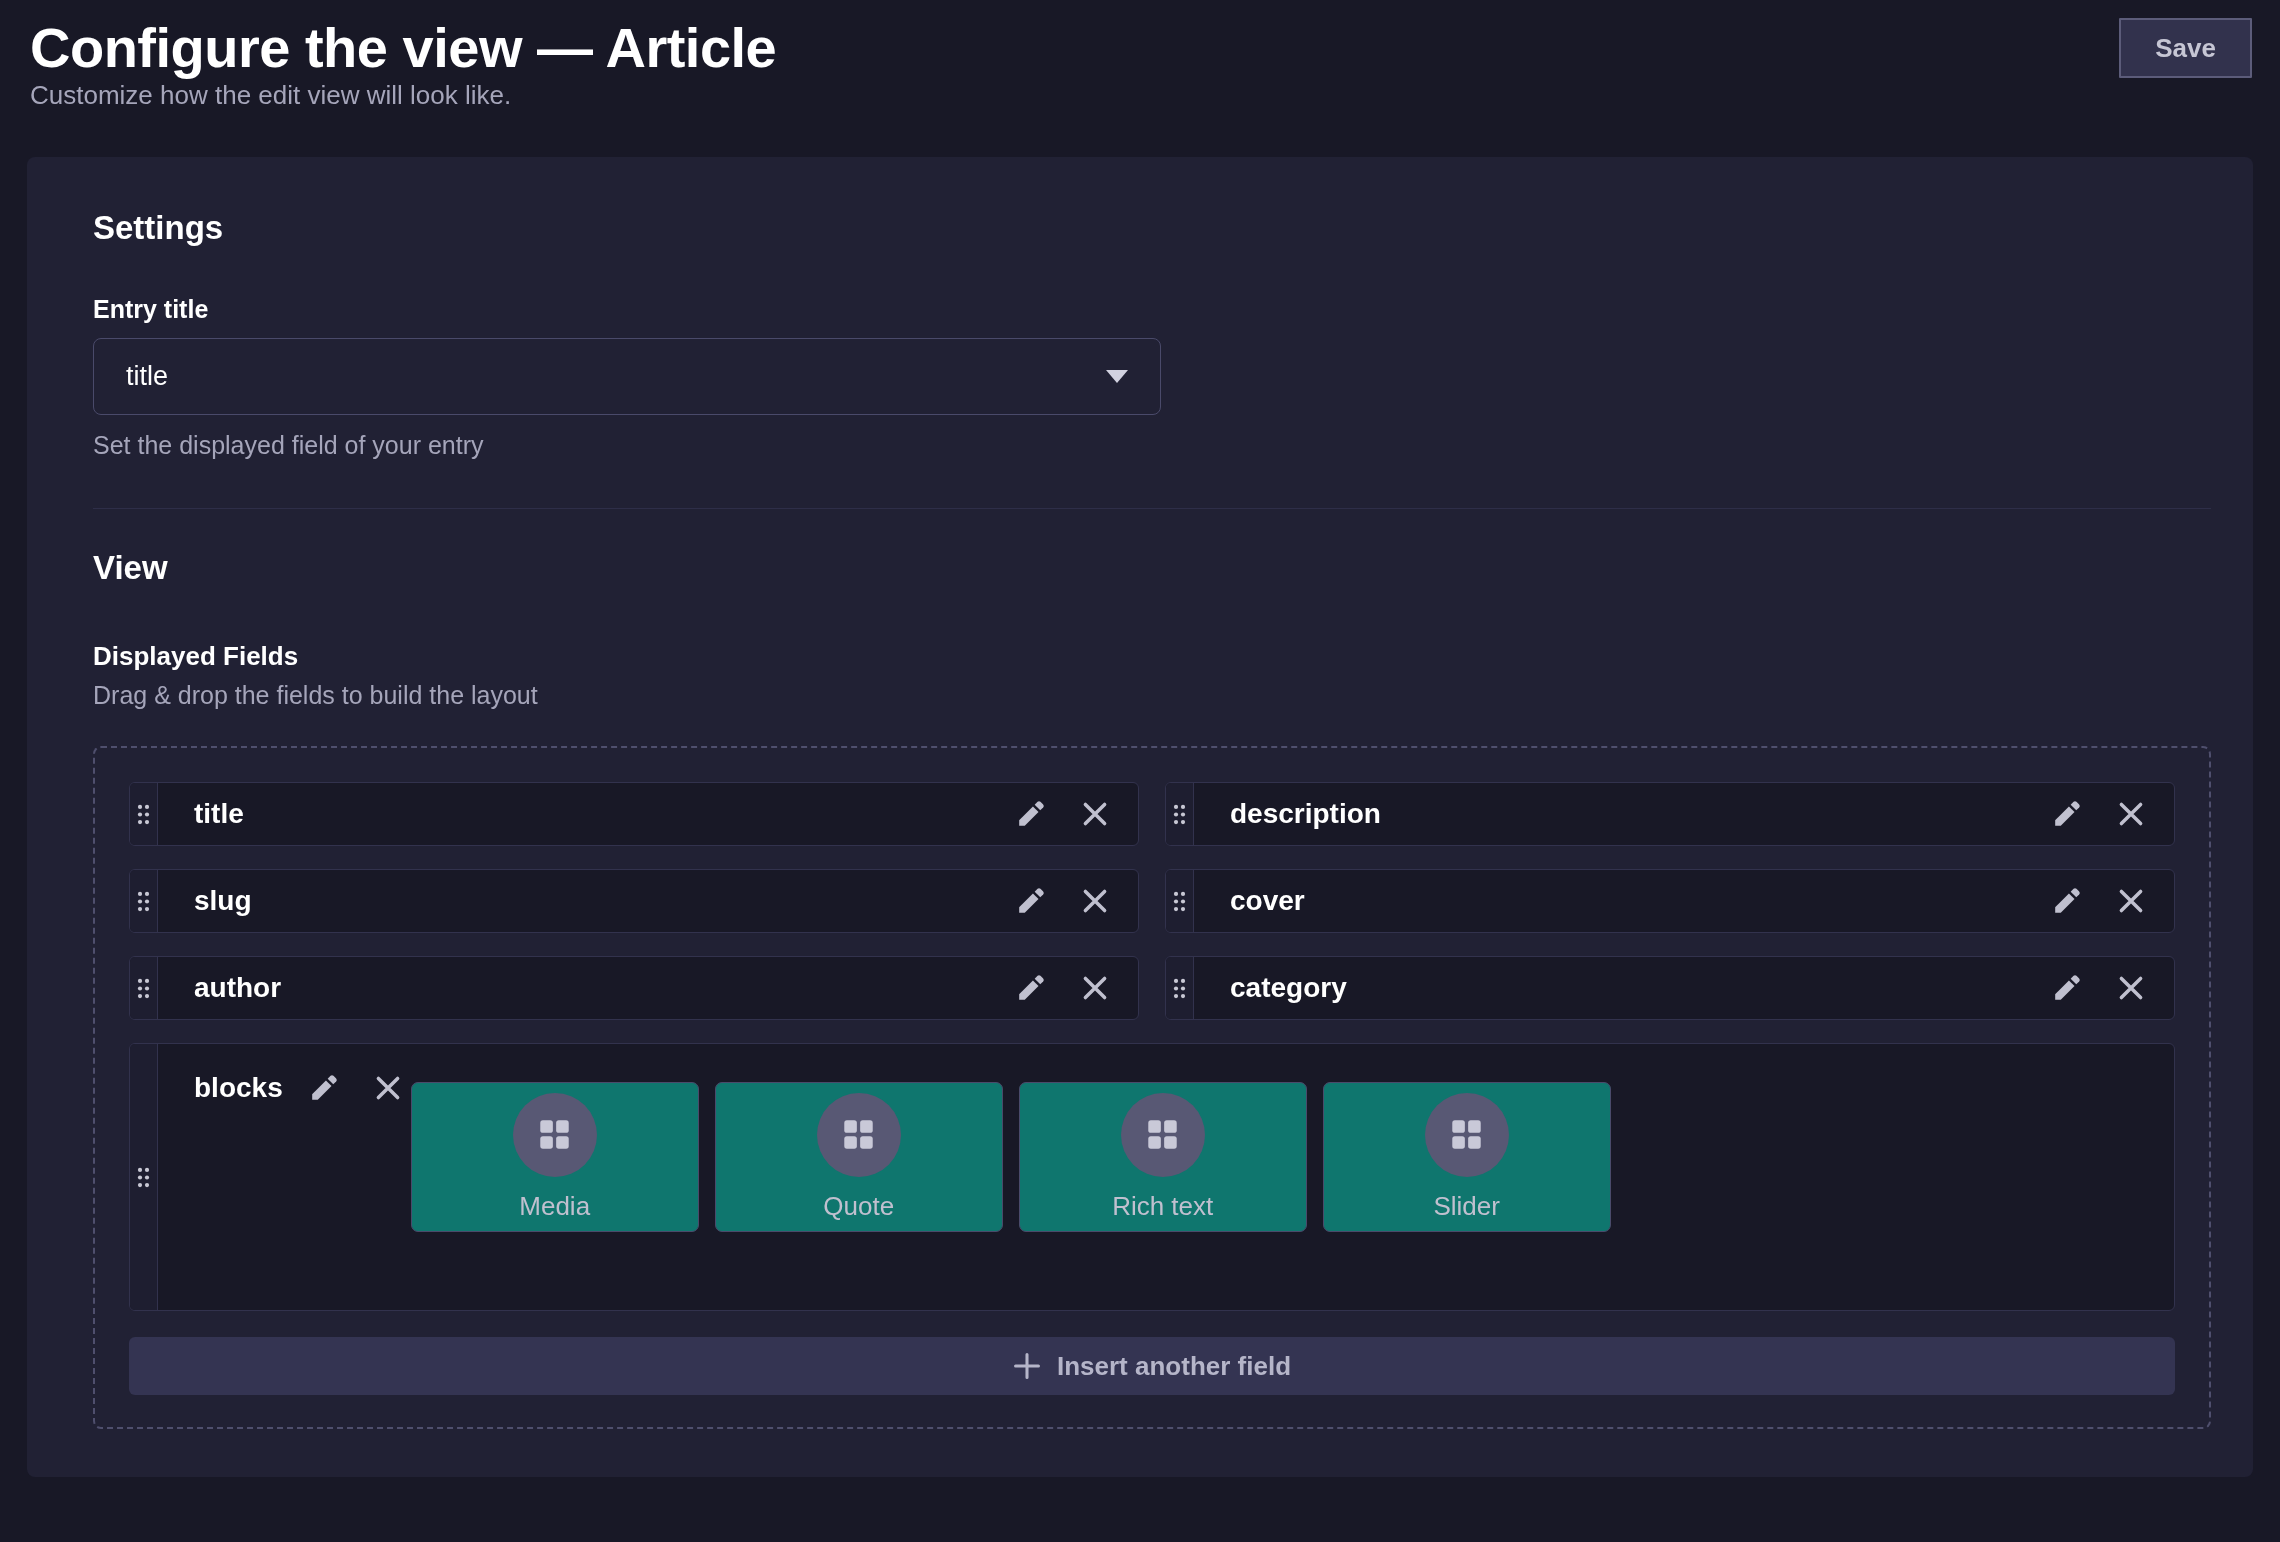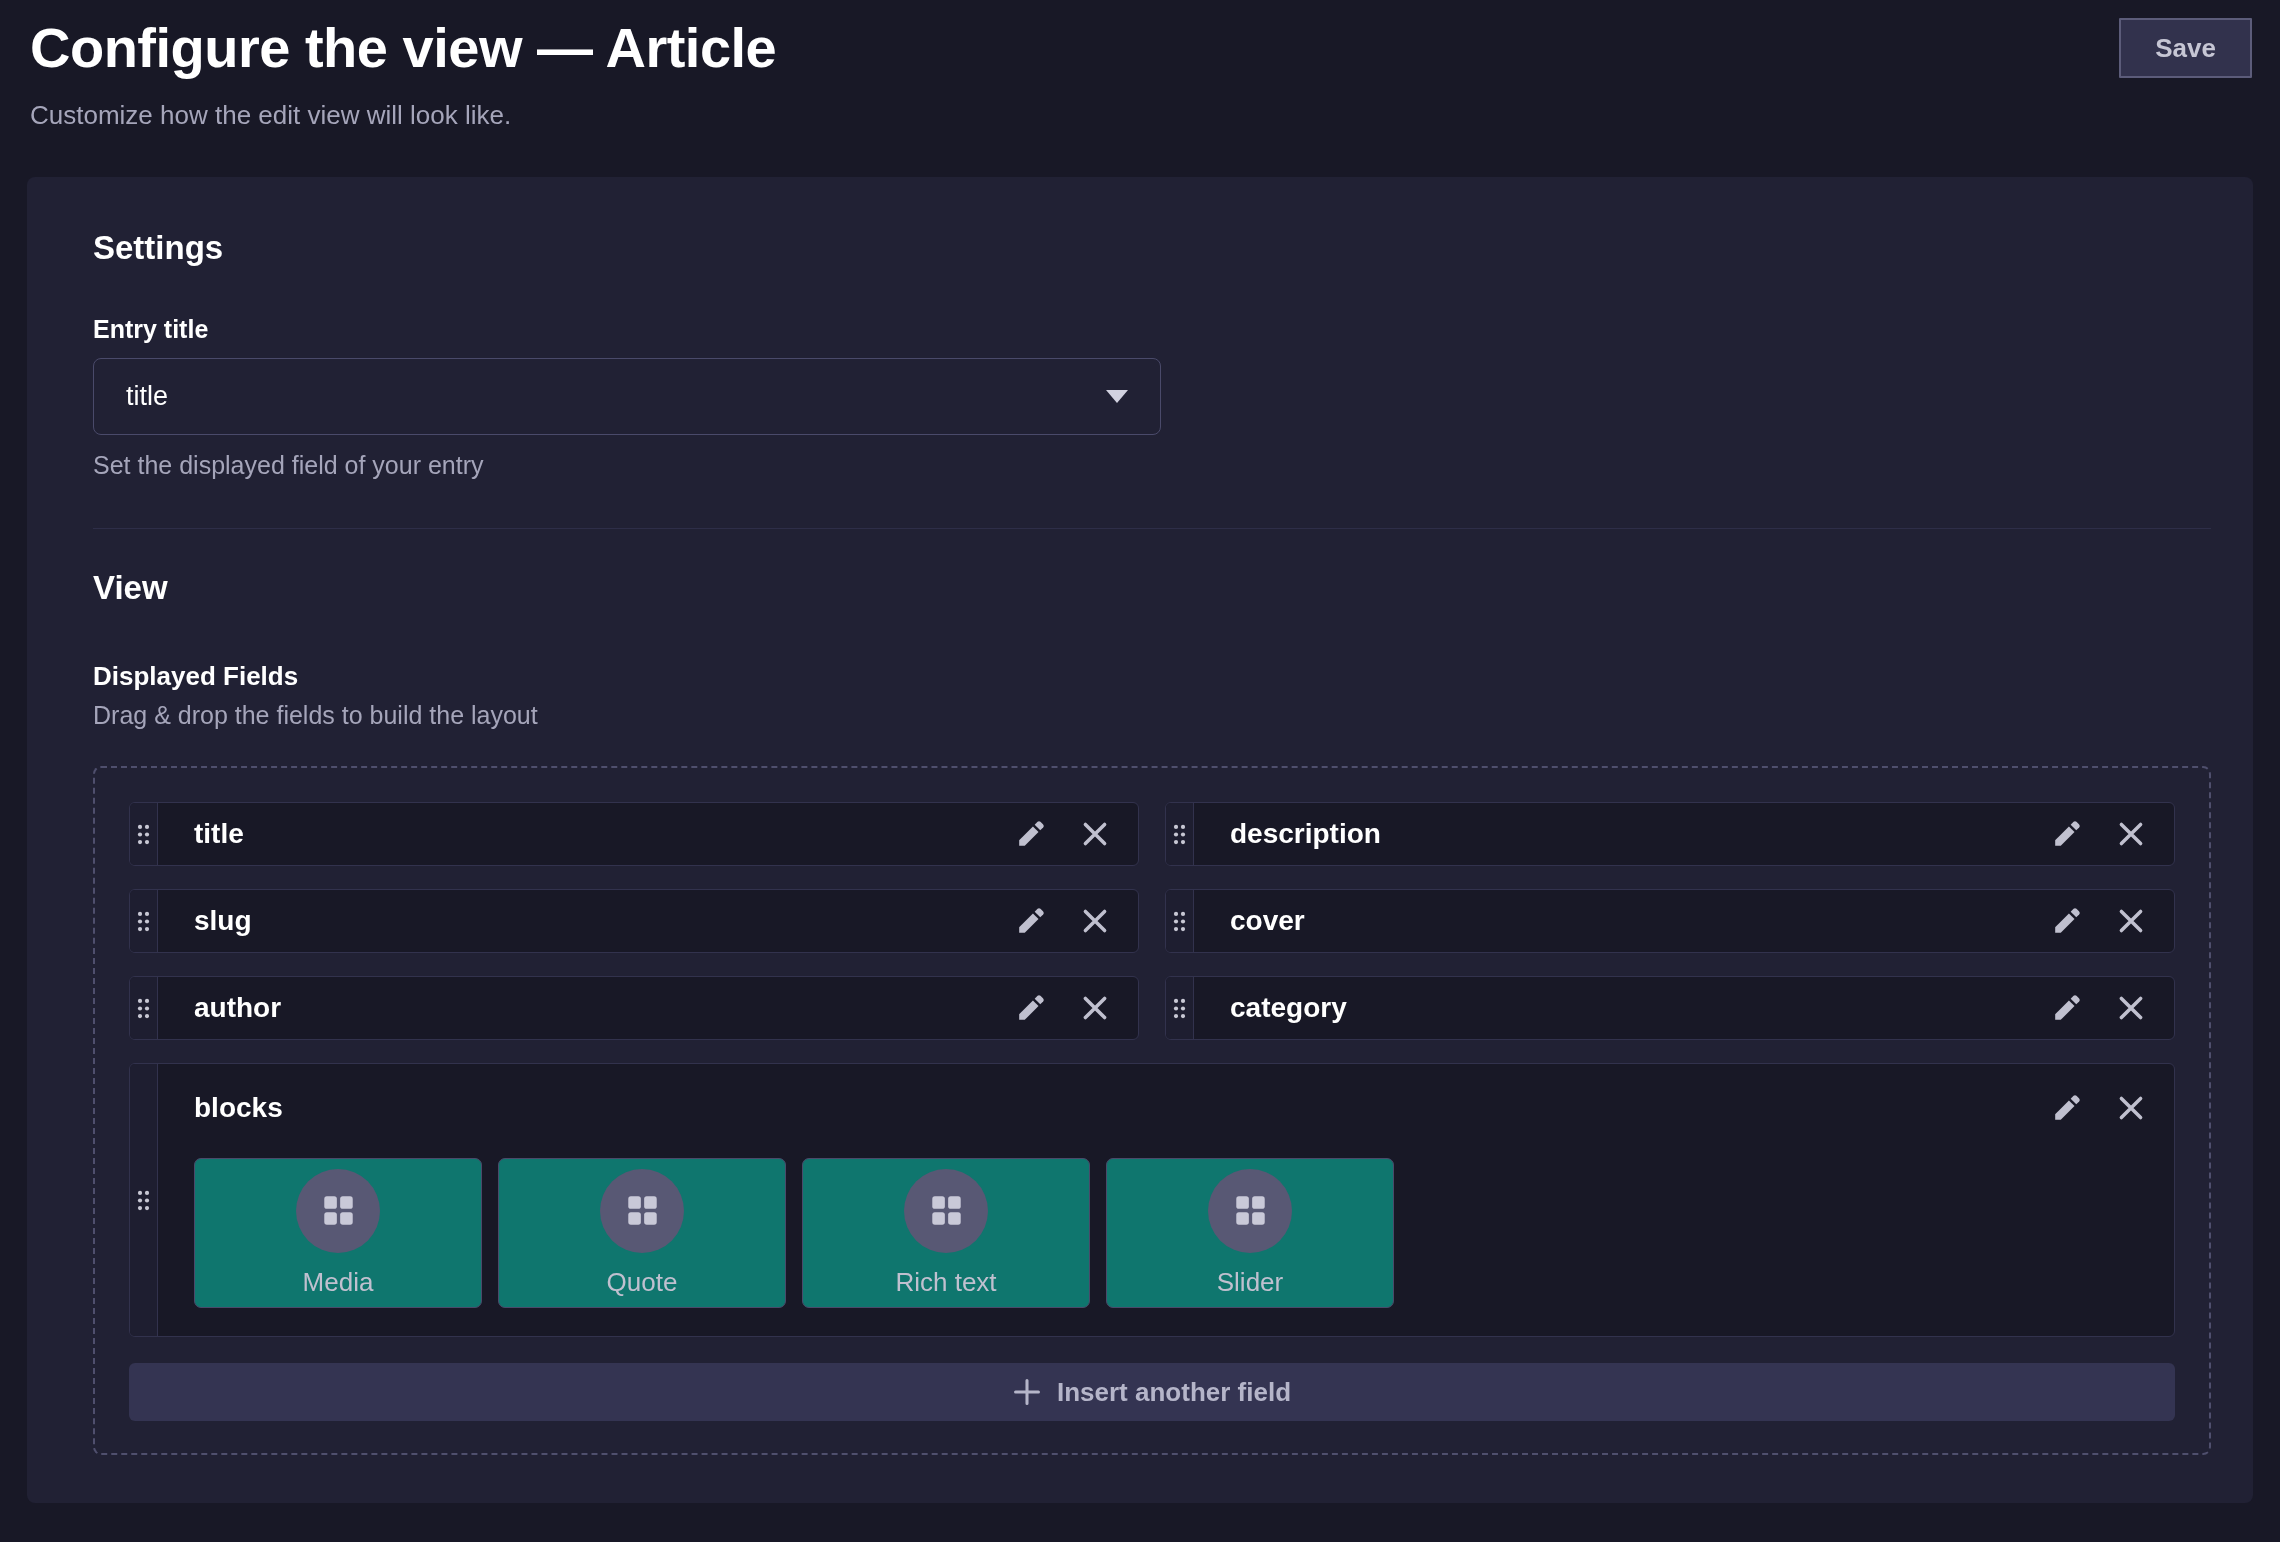--- a/index.html
+++ b/index.html
@@ -25,21 +25,21 @@
     padding: 16px 28px 0 30px;
   }
   .page-title {
     font-size: 56px;
     font-weight: 700;
     letter-spacing: -0.5px;
     color: #ffffff;
     line-height: 1.15;
   }
   .page-subtitle {
-    margin-top: 20px;
+    margin-top: 0;
     font-size: 26px;
     color: #a5a5ba;
   }
   .save-button {
     margin-top: 2px;
     min-width: 126px;
     height: 60px;
     padding: 0 34px;
     background: #32324d;
     border: 2px solid #5c5c7a;
@@ -178,22 +178,21 @@
     background: #181826;
     border: 1px solid #32324d;
     border-radius: 6px;
     overflow: hidden;
     min-height: 268px;
   }
   .blocks-content {
     flex: 1;
     padding: 16px 20px 28px 36px;
     display: flex;
-    flex-direction: column;
-    justify-content: center;
+    flex-direction: row;
   }
   .blocks-header {
     display: flex;
     align-items: center;
     height: 56px;
   }
   .components {
     margin-top: 22px;
     display: flex;
     gap: 16px;

